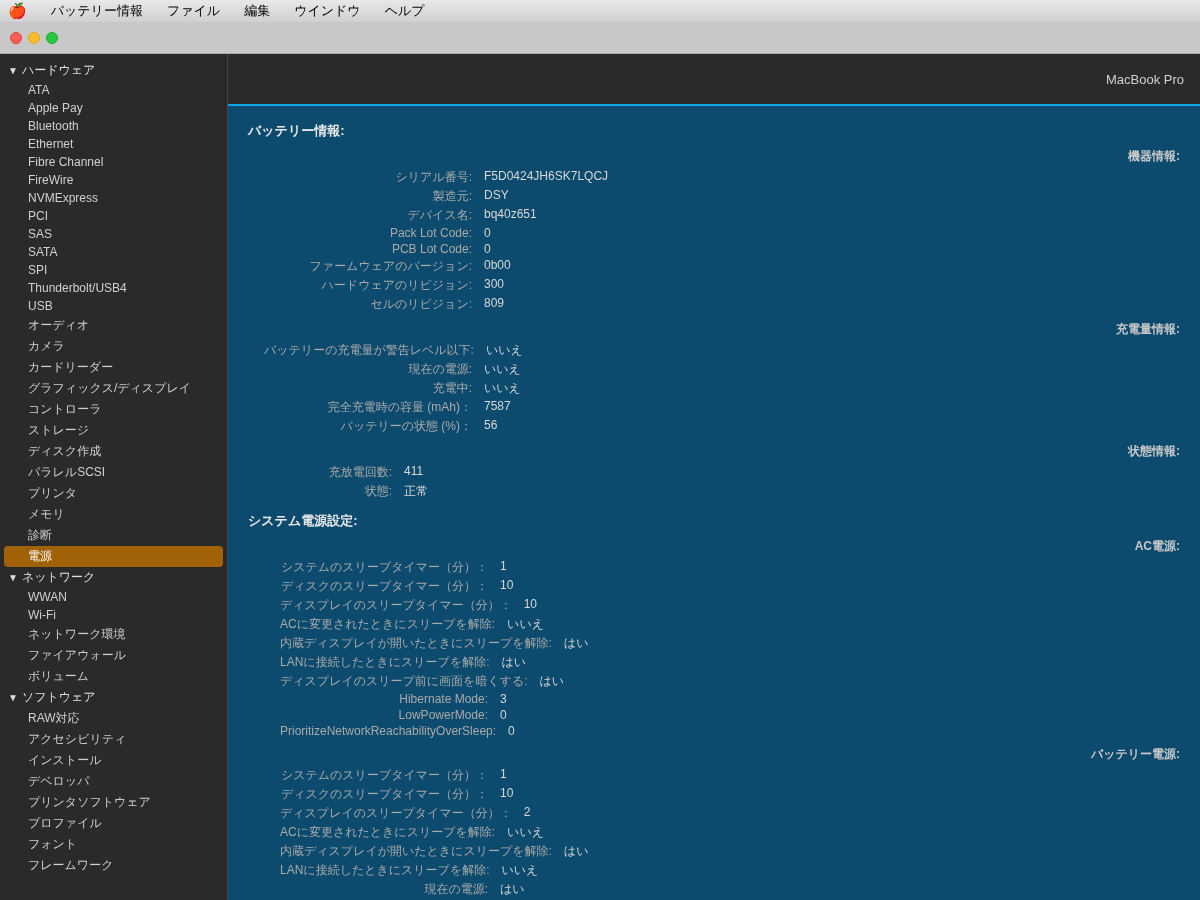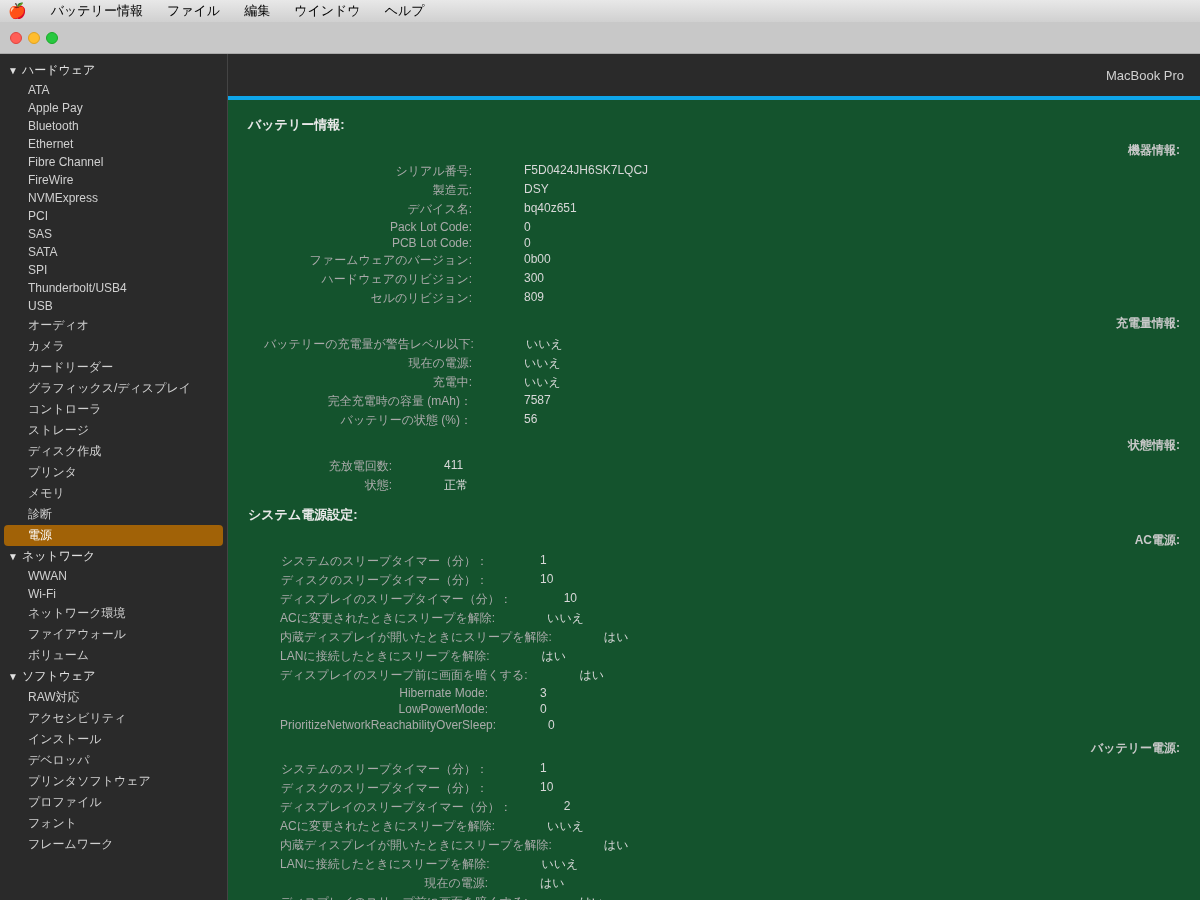--- a/index.html
+++ b/index.html
@@ -98,37 +98,37 @@
       background: #a16207;
       color: white;
       border-radius: 4px;
       margin: 0 4px;
       padding: 2px 4px 2px 24px;
     }
 
     
     .content {
       flex: 1;
-      background: #14532d;
+      background: #0c4a6e;
       overflow-y: auto;
       padding: 16px 20px;
       color: #d8d8d8;
     }
     .content::-webkit-scrollbar { width: 8px; }
     .content::-webkit-scrollbar-track { background: #1e1e1e; }
     .content::-webkit-scrollbar-thumb { background: #555; border-radius: 4px; }
 
     .content-title-bar {
       background: #2a2a2a;
-      height: 46px;
+      height: 52px;
       display: flex;
       align-items: center;
       justify-content: flex-end;
       padding: 0 16px;
-      border-bottom: 4px solid #0ea5e9;
+      border-bottom: 2px solid #0ea5e9;
       position: sticky;
       top: 0;
     }
 
     .section-title {
       font-size: 13px;
       font-weight: 600;
       color: #e8e8e8;
       margin-bottom: 8px;
       margin-top: 12px;
@@ -136,21 +136,20 @@
     .section-title:first-child { margin-top: 0; }
 
     .info-table {
       padding-left: 16px;
       margin-bottom: 8px;
     }
     .info-row {
       display: flex;
       margin-bottom: 2px;
       font-size: 12px;
-      gap: 40px;
     }
     .info-label {
       color: #aaaaaa;
       min-width: 220px;
       text-align: right;
       padding-right: 12px;
     }
     .info-value {
       color: #d8d8d8;
     }
@@ -206,20 +205,21 @@
     <div class="sidebar-item">SPI</div>
     <div class="sidebar-item">Thunderbolt/USB4</div>
     <div class="sidebar-item">USB</div>
     <div class="sidebar-item">オーディオ</div>
     <div class="sidebar-item">カメラ</div>
     <div class="sidebar-item">カードリーダー</div>
     <div class="sidebar-item">グラフィックス/ディスプレイ</div>
     <div class="sidebar-item">コントローラ</div>
     <div class="sidebar-item">ストレージ</div>
     <div class="sidebar-item">ディスク作成</div>
+    <div class="sidebar-item">パラレルSCSI</div>
     <div class="sidebar-item">プリンタ</div>
     <div class="sidebar-item">メモリ</div>
     <div class="sidebar-item">診断</div>
     <div class="sidebar-item active">電源</div>
 
     <div class="sidebar-section-header">
       <span class="chevron">▼</span>
       <span>ネットワーク</span>
     </div>
     <div class="sidebar-item">WWAN</div>

